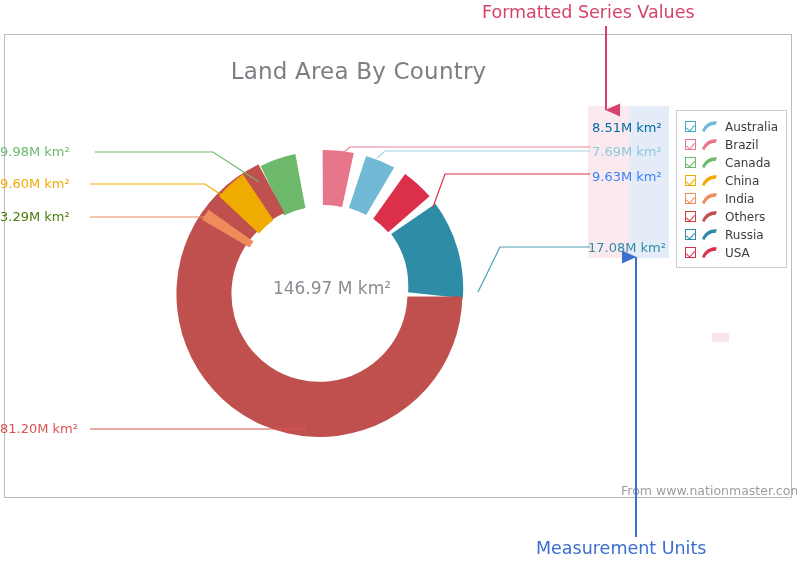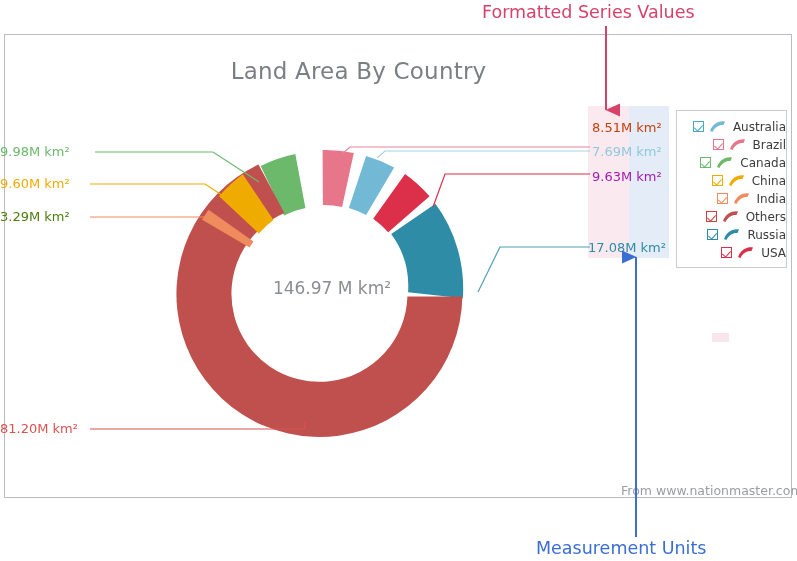--- a/index.html
+++ b/index.html
@@ -81,21 +81,20 @@
     border:1px solid #c9ccd1;
     background:#ffffff;
     box-sizing:border-box;
     padding:7px 0 0 8px;
   }
   .legend-row{
     display:flex;
     align-items:center;
     height:17px;
     margin-bottom:1px;
-    justify-content:flex-end;
   }
   .lg-check{
     width:11px;height:11px;
     border:1px solid #999;
     box-sizing:border-box;
     position:relative;
     flex:0 0 auto;
     background:#fff;
   }
   .lg-check::after{
@@ -180,23 +179,23 @@
     <polyline fill="none" stroke="#a5d4e5" stroke-width="1.2" points="377,124 385,117 590,117"></polyline>
     <polyline fill="none" stroke="#dc2f4a" stroke-width="1.2" points="433,173 445,140 590,140"></polyline>
     <polyline fill="none" stroke="#4f9fb5" stroke-width="1.2" points="478,258 500,213 590,213"></polyline>
   </svg>
 
   <div class="dlabel left" style="left:0px;top:145px;width:92px;color:#6cb96c;">9.98M km²</div>
   <div class="dlabel left" style="left:0px;top:177px;width:87px;color:#f0ab00;">9.60M km²</div>
   <div class="dlabel left" style="left:0px;top:210px;width:87px;color:#4d7c0f;">3.29M km²</div>
   <div class="dlabel left" style="left:0px;top:422px;width:87px;color:#d9534f;">81.20M km²</div>
 
-  <div class="dlabel right" style="left:592px;top:121px;color:#c2410c;">8.51M km²</div>
+  <div class="dlabel right" style="left:592px;top:121px;color:#0369a1;">8.51M km²</div>
   <div class="dlabel right" style="left:592px;top:145px;color:#8fc9de;">7.69M km²</div>
-  <div class="dlabel right" style="left:592px;top:170px;color:#a21caf;">9.63M km²</div>
+  <div class="dlabel right" style="left:592px;top:170px;color:#3b82f6;">9.63M km²</div>
   <div class="dlabel right" style="left:588px;top:241px;color:#2e8ca6;">17.08M km²</div>
 
   <div class="legend">
 
     <div class="legend-row">
       <span class="lg-check" style="color:#4aa8c9;border-color:#4aa8c9;"></span>
       <svg class="lg-swatch" viewBox="0 0 17 13">
           <path d="M1 11 C4 3 11 0.5 16 1.5 L14.5 5 C10.5 4.5 6 6.5 3.5 12 Z" fill="#72b9d5"></path>
         </svg>
       <span class="lg-text">Australia</span>

